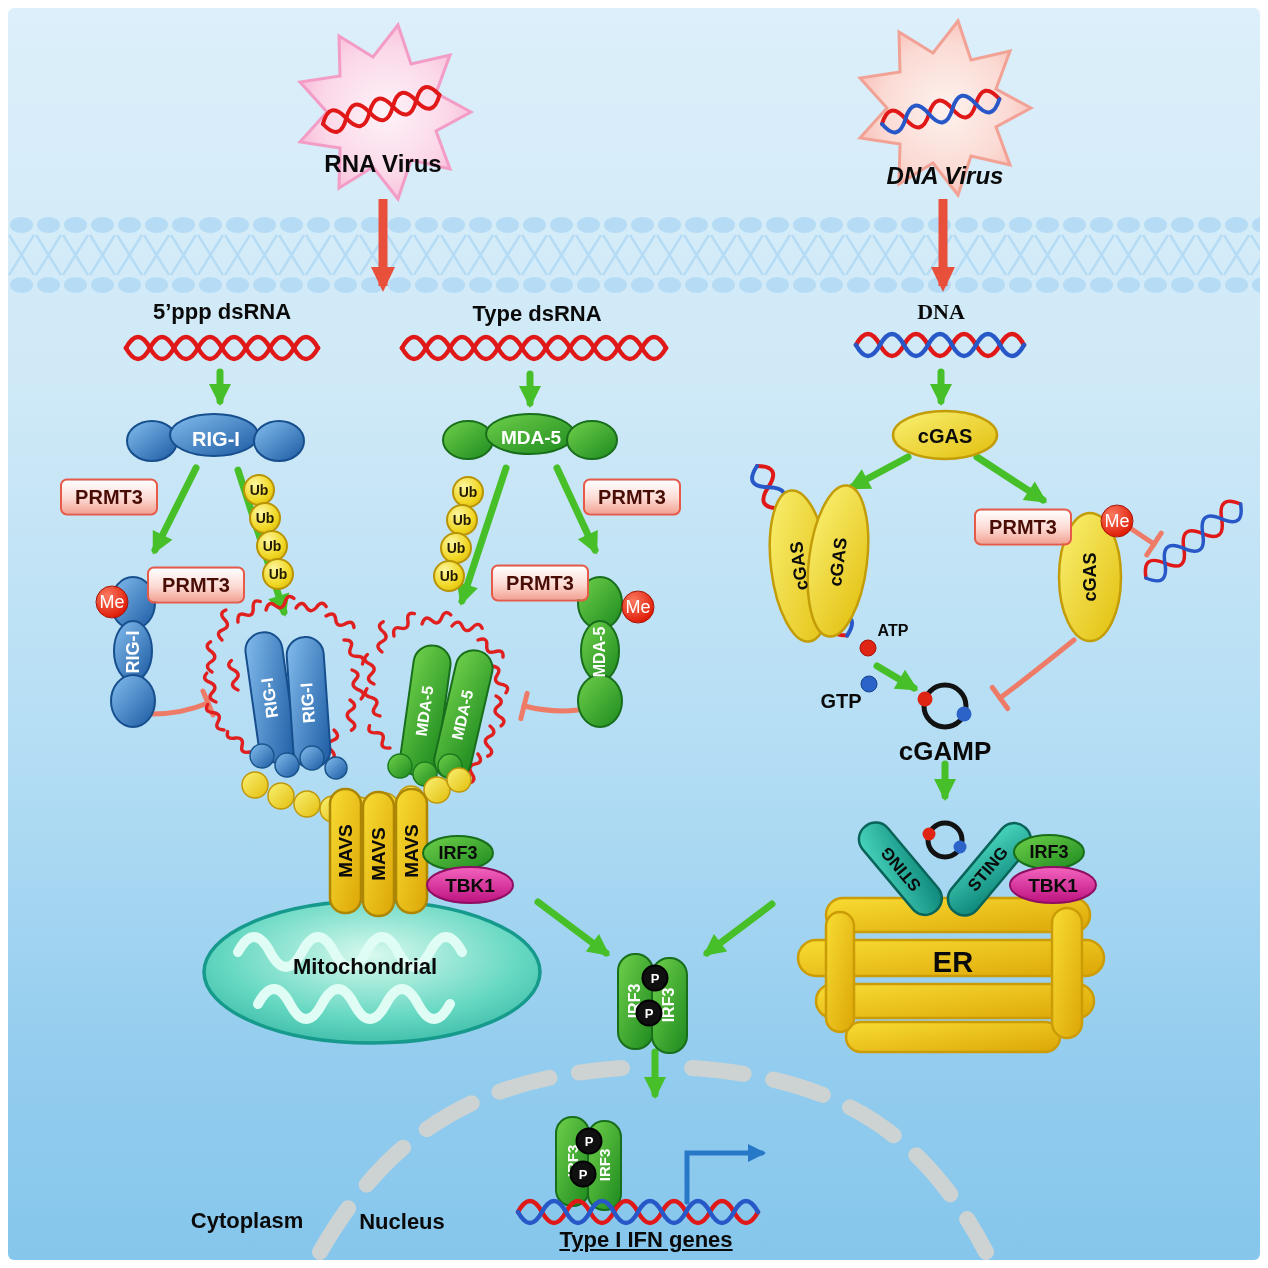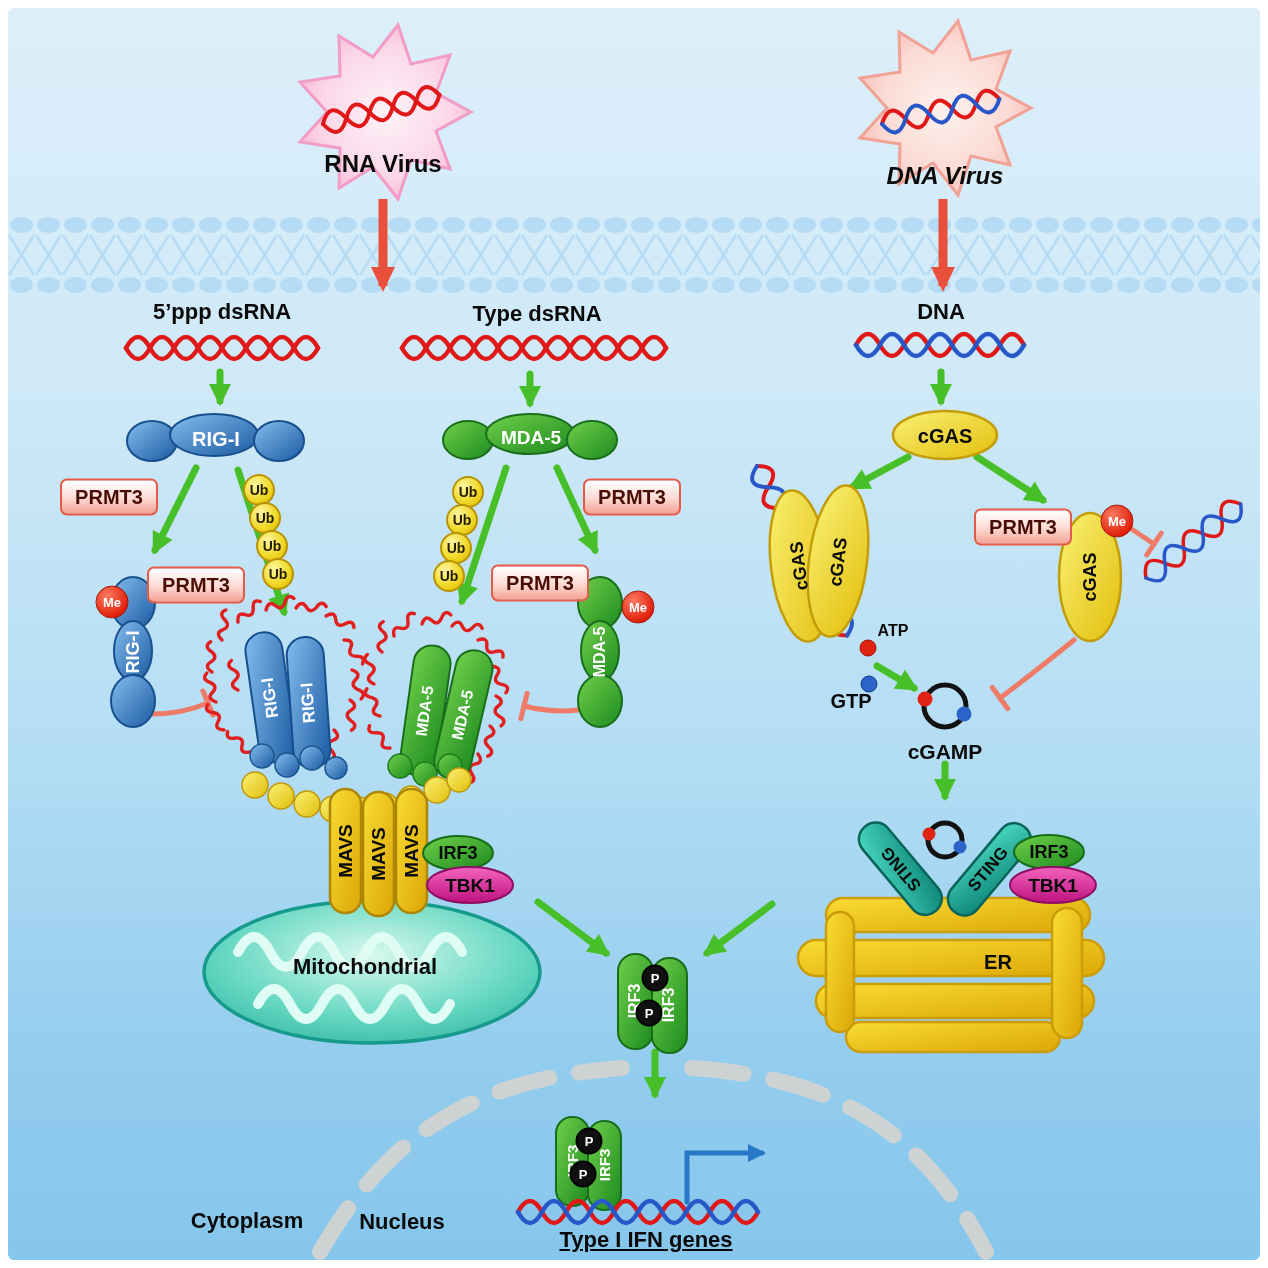--- a/index.html
+++ b/index.html
@@ -15,21 +15,21 @@
          background:linear-gradient(180deg,#ffffff 0%,#fcd9d2 55%,#f3a294 100%);
          border:2px solid #e85a48;border-radius:7px;display:flex;align-items:center;
          justify-content:center;font-weight:bold;font-size:20px;color:#4a0d06;}
   .ub{position:absolute;width:28px;height:28px;transform:translate(-50%,-50%);border-radius:50%;
       background:radial-gradient(circle at 35% 30%,#fdf6a0,#f0d722 60%,#d6b106);
       border:2px solid #b89306;display:flex;align-items:center;justify-content:center;
       font-weight:bold;font-size:14px;color:#241c00;}
   .me{position:absolute;width:31px;height:31px;transform:translate(-50%,-50%);border-radius:50%;
       background:radial-gradient(circle at 35% 30%,#fa7a60,#e01c08 75%);
       border:1px solid #a80f00;display:flex;align-items:center;justify-content:center;
-      font-weight:bold;font-size:13px;color:#fff;}
+      font-weight:normal;font-size:18px;color:#fff;}
   .pp{position:absolute;width:23px;height:23px;transform:translate(-50%,-50%);border-radius:50%;
       background:#101010;border:2px solid #000;display:flex;align-items:center;justify-content:center;
       font-weight:bold;font-size:13px;color:#fff;}
 </style>
 </head>
 <body>
 
 <div class="stage">
   <div class="bg"></div>
 
@@ -327,21 +327,21 @@
       <path d="M0,0 q12,22 24,0 q12,-22 24,0 q12,22 24,0 q12,-22 24,0 q12,22 24,0 q12,-22 24,0 q12,22 24,0 q12,-22 24,0 q12,22 24,0 q12,-22 24,0" stroke="#2858c8"></path>
     </g>
     <path d="M687,1202 L687,1153 L762,1153" stroke="#2878c8" stroke-width="5" fill="none" stroke-linecap="round" marker-end="url(#abl)"></path>
   </svg>
 
   <div class="lbl" style="left:383px;top:164px;font-size:24px;">RNA Virus</div>
   <div class="lbl" style="left:945px;top:176px;font-size:24px;font-style:italic;">DNA Virus</div>
 
   <div class="lbl" style="left:222px;top:312px;font-size:22px;">5’ppp dsRNA</div>
   <div class="lbl" style="left:537px;top:314px;font-size:22px;">Type dsRNA</div>
-  <div class="lbl" style="left:941px;top:312px;font-size:22px;">DNA</div>
+  <div class="lbl" style="left:941px;top:312px;font-size:22px;font-family:Liberation Serif, serif;">DNA</div>
 
   <div class="lbl w" style="left:216px;top:439px;font-size:20px;">RIG-I</div>
   <div class="lbl w" style="left:531px;top:437px;font-size:19px;">MDA-5</div>
   <div class="lbl" style="left:945px;top:436px;font-size:20px;">cGAS</div>
 
   <div class="prmt3" style="left:109px;top:497px;">PRMT3</div>
   <div class="prmt3" style="left:196px;top:585px;">PRMT3</div>
   <div class="prmt3" style="left:632px;top:497px;">PRMT3</div>
   <div class="prmt3" style="left:540px;top:583px;">PRMT3</div>
   <div class="prmt3" style="left:1023px;top:527px;">PRMT3</div>
@@ -373,29 +373,29 @@
   <div class="lbl" style="left:458px;top:853px;font-size:18px;">IRF3</div>
   <div class="lbl" style="left:470px;top:885px;font-size:19px;">TBK1</div>
 
   <div class="lbl" style="left:365px;top:967px;font-size:22px;">Mitochondrial</div>
 
   <div class="lbl" style="left:799px;top:566px;font-size:18px;transform:translate(-50%,-50%) rotate(-97deg);">cGAS</div>
   <div class="lbl" style="left:838px;top:562px;font-size:18px;transform:translate(-50%,-50%) rotate(-83deg);">cGAS</div>
   <div class="lbl" style="left:1090px;top:577px;font-size:18px;transform:translate(-50%,-50%) rotate(-90deg);">cGAS</div>
 
   <div class="lbl" style="left:893px;top:631px;font-size:16px;">ATP</div>
-  <div class="lbl" style="left:841px;top:701px;font-size:20px;margin-left:10px;">GTP</div>
-  <div class="lbl" style="left:945px;top:751px;font-size:21px;text-align:right;">cGAMP</div>
+  <div class="lbl" style="left:841px;top:701px;font-size:20px;">GTP</div>
+  <div class="lbl" style="left:945px;top:751px;font-size:26px;text-align:right;">cGAMP</div>
 
   <div class="lbl" style="left:901px;top:869px;font-size:17px;transform:translate(-50%,-50%) rotate(-130deg);">STING</div>
   <div class="lbl" style="left:988px;top:869px;font-size:17px;transform:translate(-50%,-50%) rotate(-50deg);">STING</div>
   <div class="lbl" style="left:1049px;top:852px;font-size:18px;">IRF3</div>
   <div class="lbl" style="left:1053px;top:885px;font-size:19px;">TBK1</div>
 
-  <div class="lbl" style="left:998px;top:962px;font-size:20px;">ER</div>
+  <div class="lbl" style="left:953px;top:962px;font-size:29px;">ER</div>
 
   <div class="lbl w" style="left:635px;top:1001px;font-size:16px;transform:translate(-50%,-50%) rotate(-90deg);">IRF3</div>
   <div class="lbl w" style="left:669px;top:1005px;font-size:16px;transform:translate(-50%,-50%) rotate(-90deg);">IRF3</div>
   <div class="pp" style="left:655px;top:978px;">P</div>
   <div class="pp" style="left:649px;top:1013px;">P</div>
 
   <div class="lbl w" style="left:572px;top:1161px;font-size:15px;transform:translate(-50%,-50%) rotate(-90deg);">IRF3</div>
   <div class="lbl w" style="left:604px;top:1165px;font-size:15px;transform:translate(-50%,-50%) rotate(-90deg);">IRF3</div>
   <div class="pp" style="left:589px;top:1141px;">P</div>
   <div class="pp" style="left:583px;top:1174px;">P</div>

